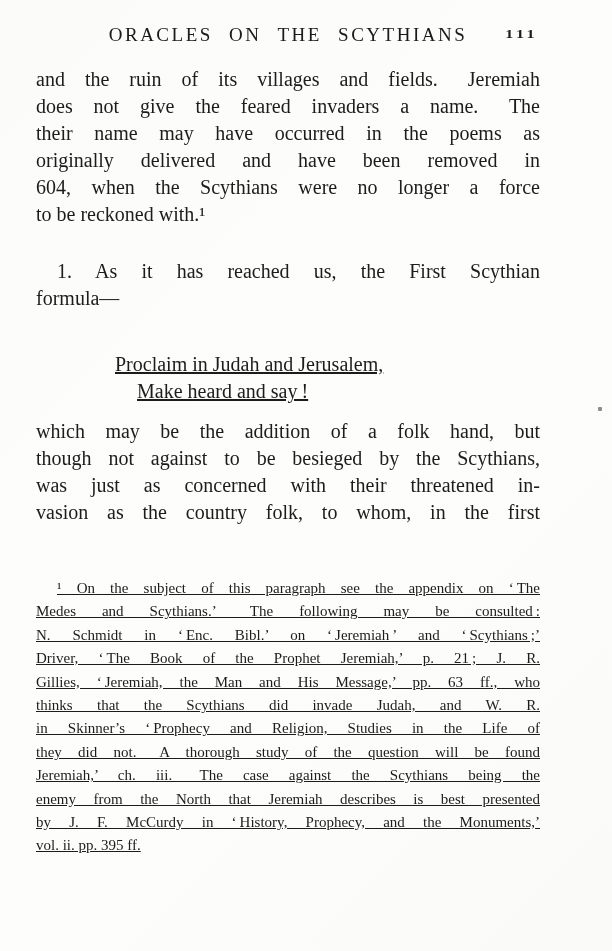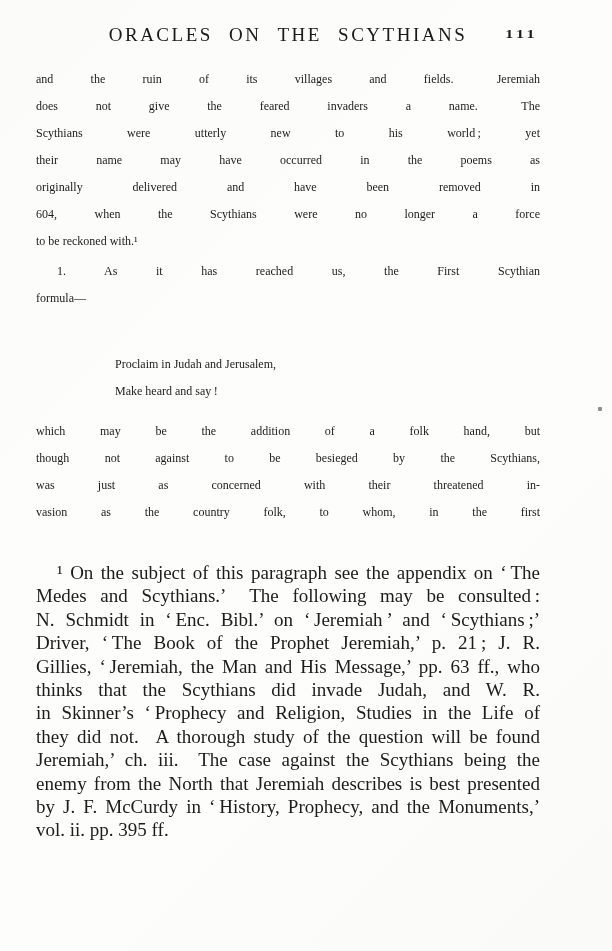--- a/index.html
+++ b/index.html
@@ -29,43 +29,44 @@
   .page-number {
     position: absolute; right: 2px; top: 3px;
     font-size: 16px;
     letter-spacing: 3.5px;
     font-weight: bold;
     transform: scaleY(0.82);
     transform-origin: top;
   }
   .textblock {
     position: absolute; left: 36px; width: 504px;
-    font-size: 12px;
+    font-size: 20px;
     line-height: 27px;
   }
   .line {
     text-align: justify;
     text-align-last: justify;
     white-space: nowrap;
     overflow: visible;
   }
   
   .ll .line:last-child { text-align-last: left; }
   
   .fi .line:first-child { text-indent: 21px; }
   .p1 { top: 66px; }
   .p2 { top: 258px; }
   .verse { top: 351px; left: 115px; width: 400px; }
-  .verse .line { text-align: left; text-align-last: left; }
-  .verse .line:nth-child(2) { }
+  .verse .line { text-align: left; text-align-last: left; text-decoration: underline; }
+  .verse .line:nth-child(2) { margin-left: 22px; }
   .p3 { top: 418px; }
   .footnote {
-    top: 561px;
-    font-size: 19px;
+    top: 577px;
+    font-size: 15px;
     line-height: 23.4px;
+    text-decoration: underline;
   }
   .scan-speck {
     position: absolute; left: 598px; top: 407px;
     width: 4px; height: 4px;
     background: #8d8d8b;
     border-radius: 1px;
   }
 </style>
 </head>
 <body>
@@ -73,21 +74,20 @@
 <div class="page">
 
   <div class="running-header">
     <div class="page-title">ORACLES ON THE SCYTHIANS</div>
     <div class="page-number">111</div>
   </div>
 
   <div class="textblock p1 ll">
       <div class="line">and the ruin of its villages and fields.  Jeremiah</div>
       <div class="line">does not give the feared invaders a name.  The</div>
-      <div class="line">Scythians were utterly new to his world ; yet</div>
       <div class="line">their name may have occurred in the poems as</div>
       <div class="line">originally delivered and have been removed in</div>
       <div class="line">604, when the Scythians were no longer a force</div>
       <div class="line">to be reckoned with.¹</div>
     </div>
 
   <div class="textblock p2 ll fi">
       <div class="line">1. As it has reached us, the First Scythian</div>
       <div class="line">formula—</div>
     </div>

